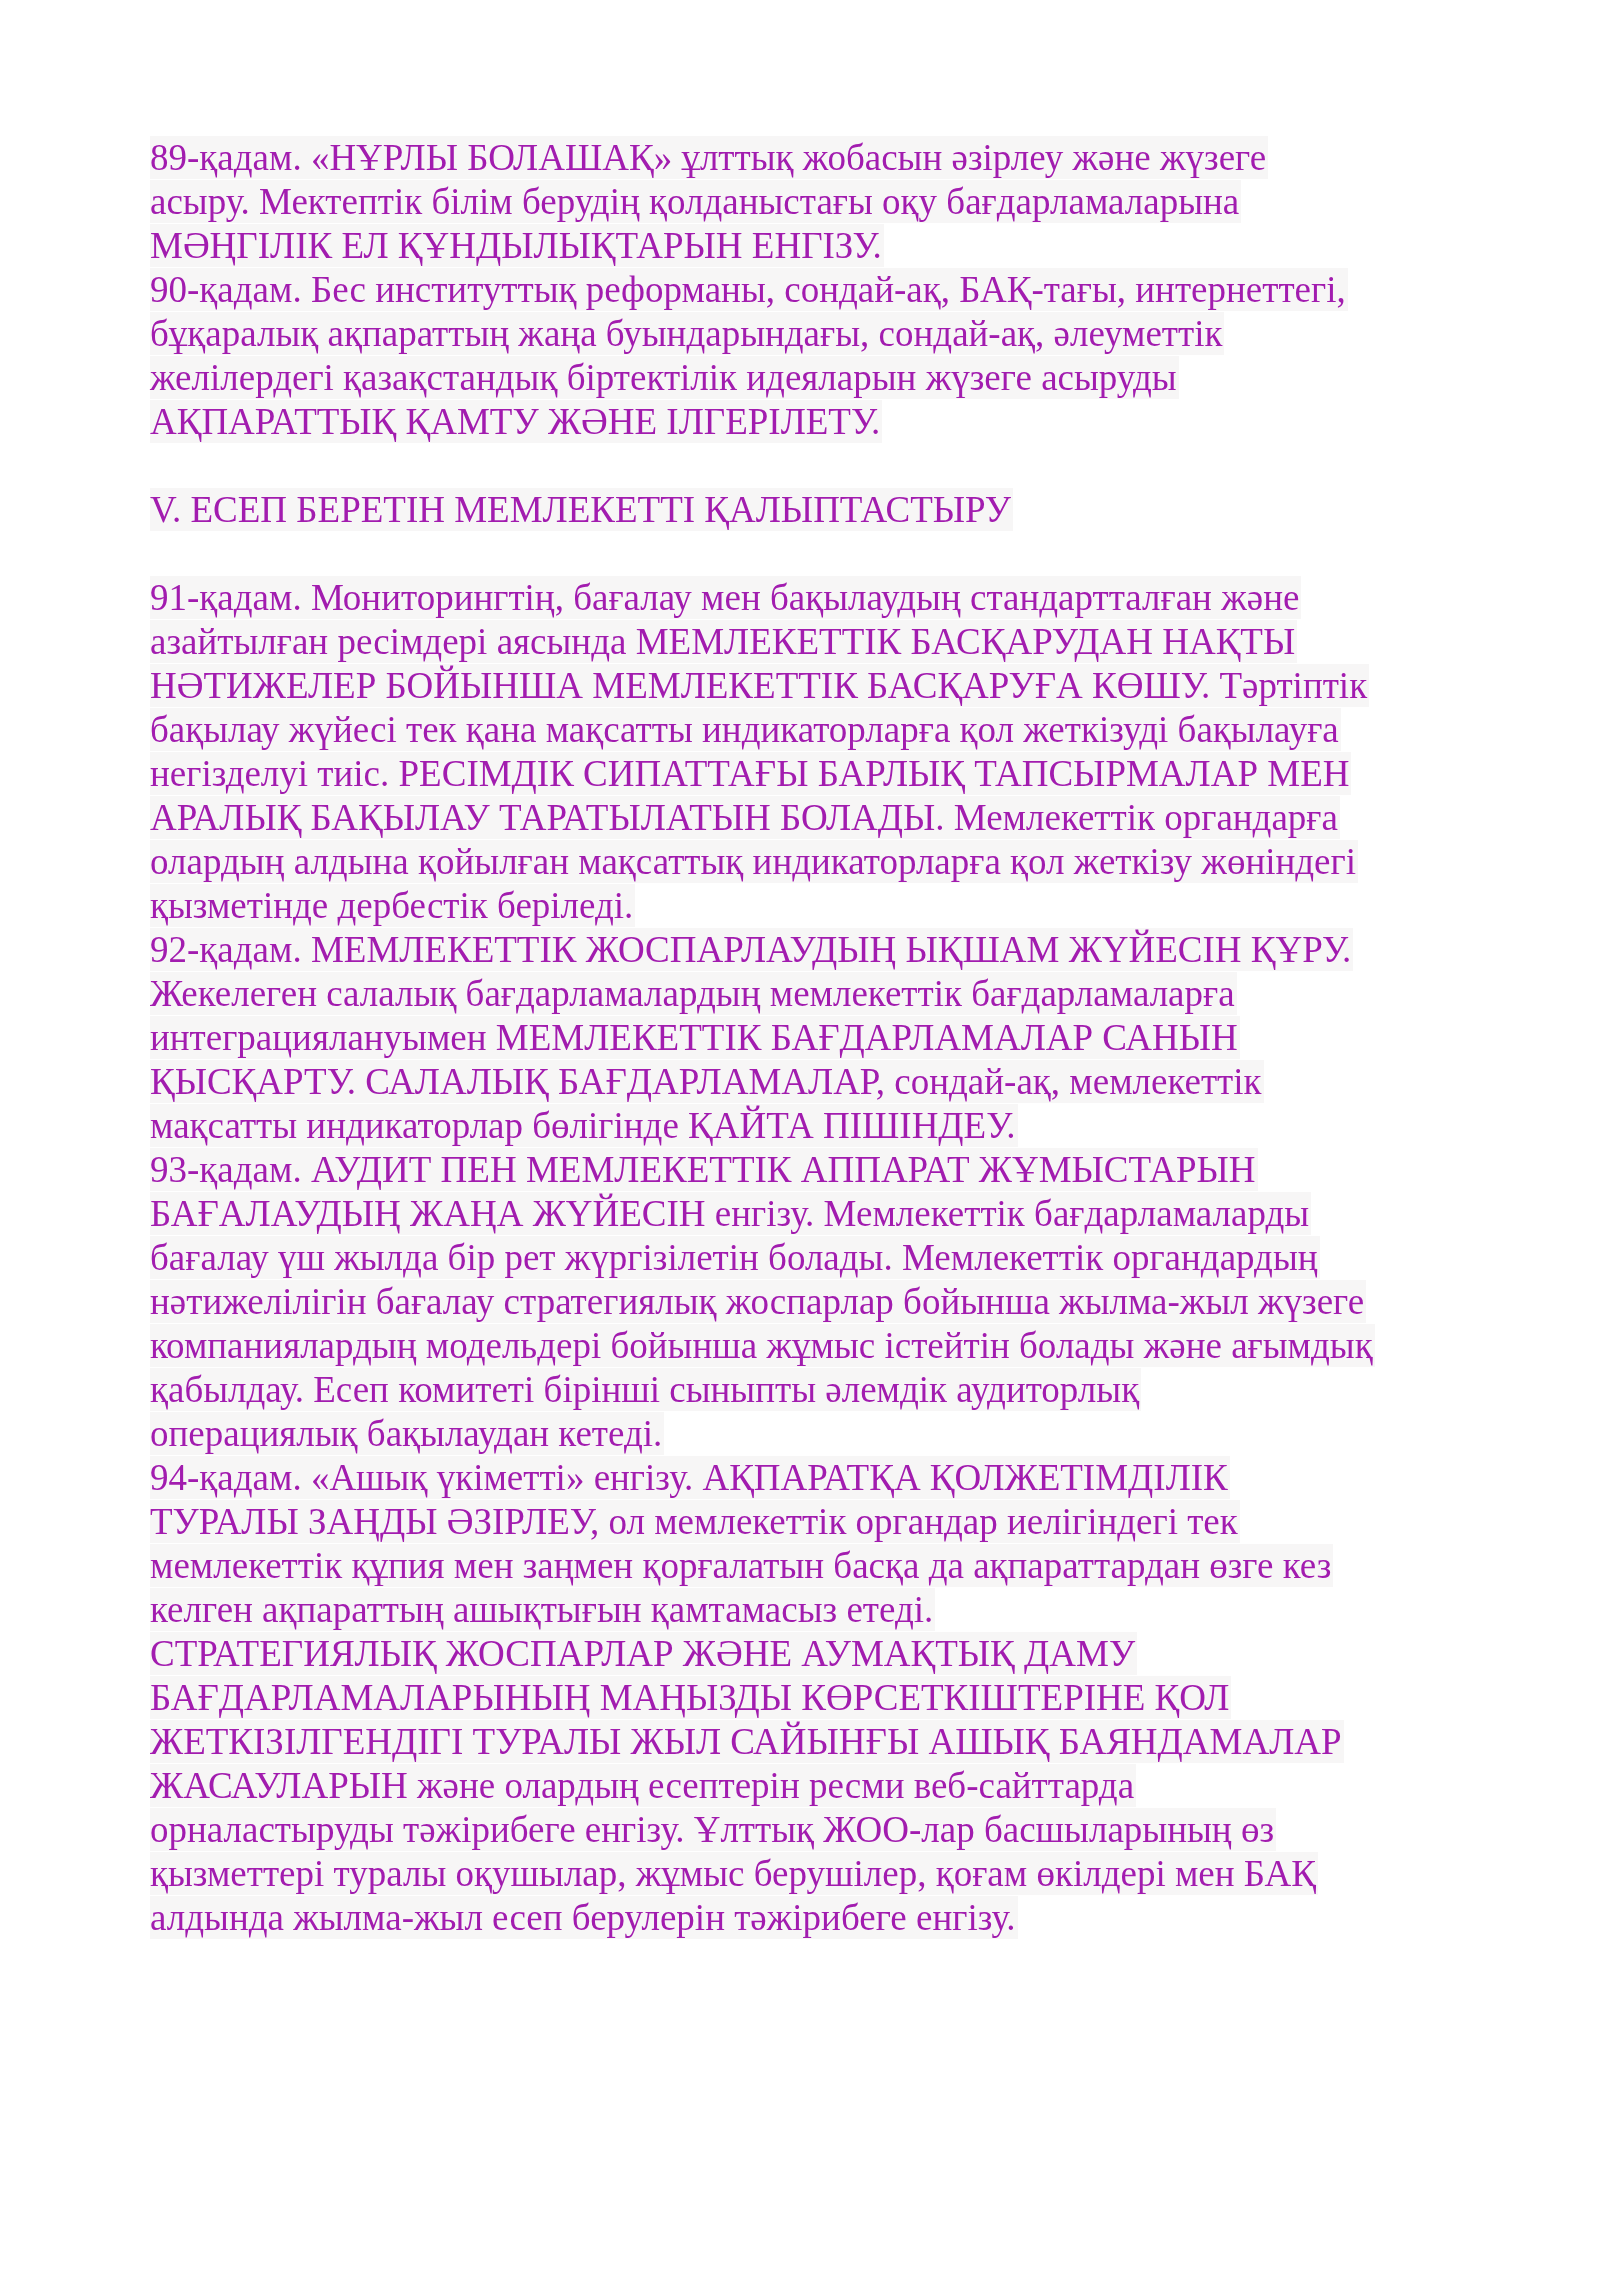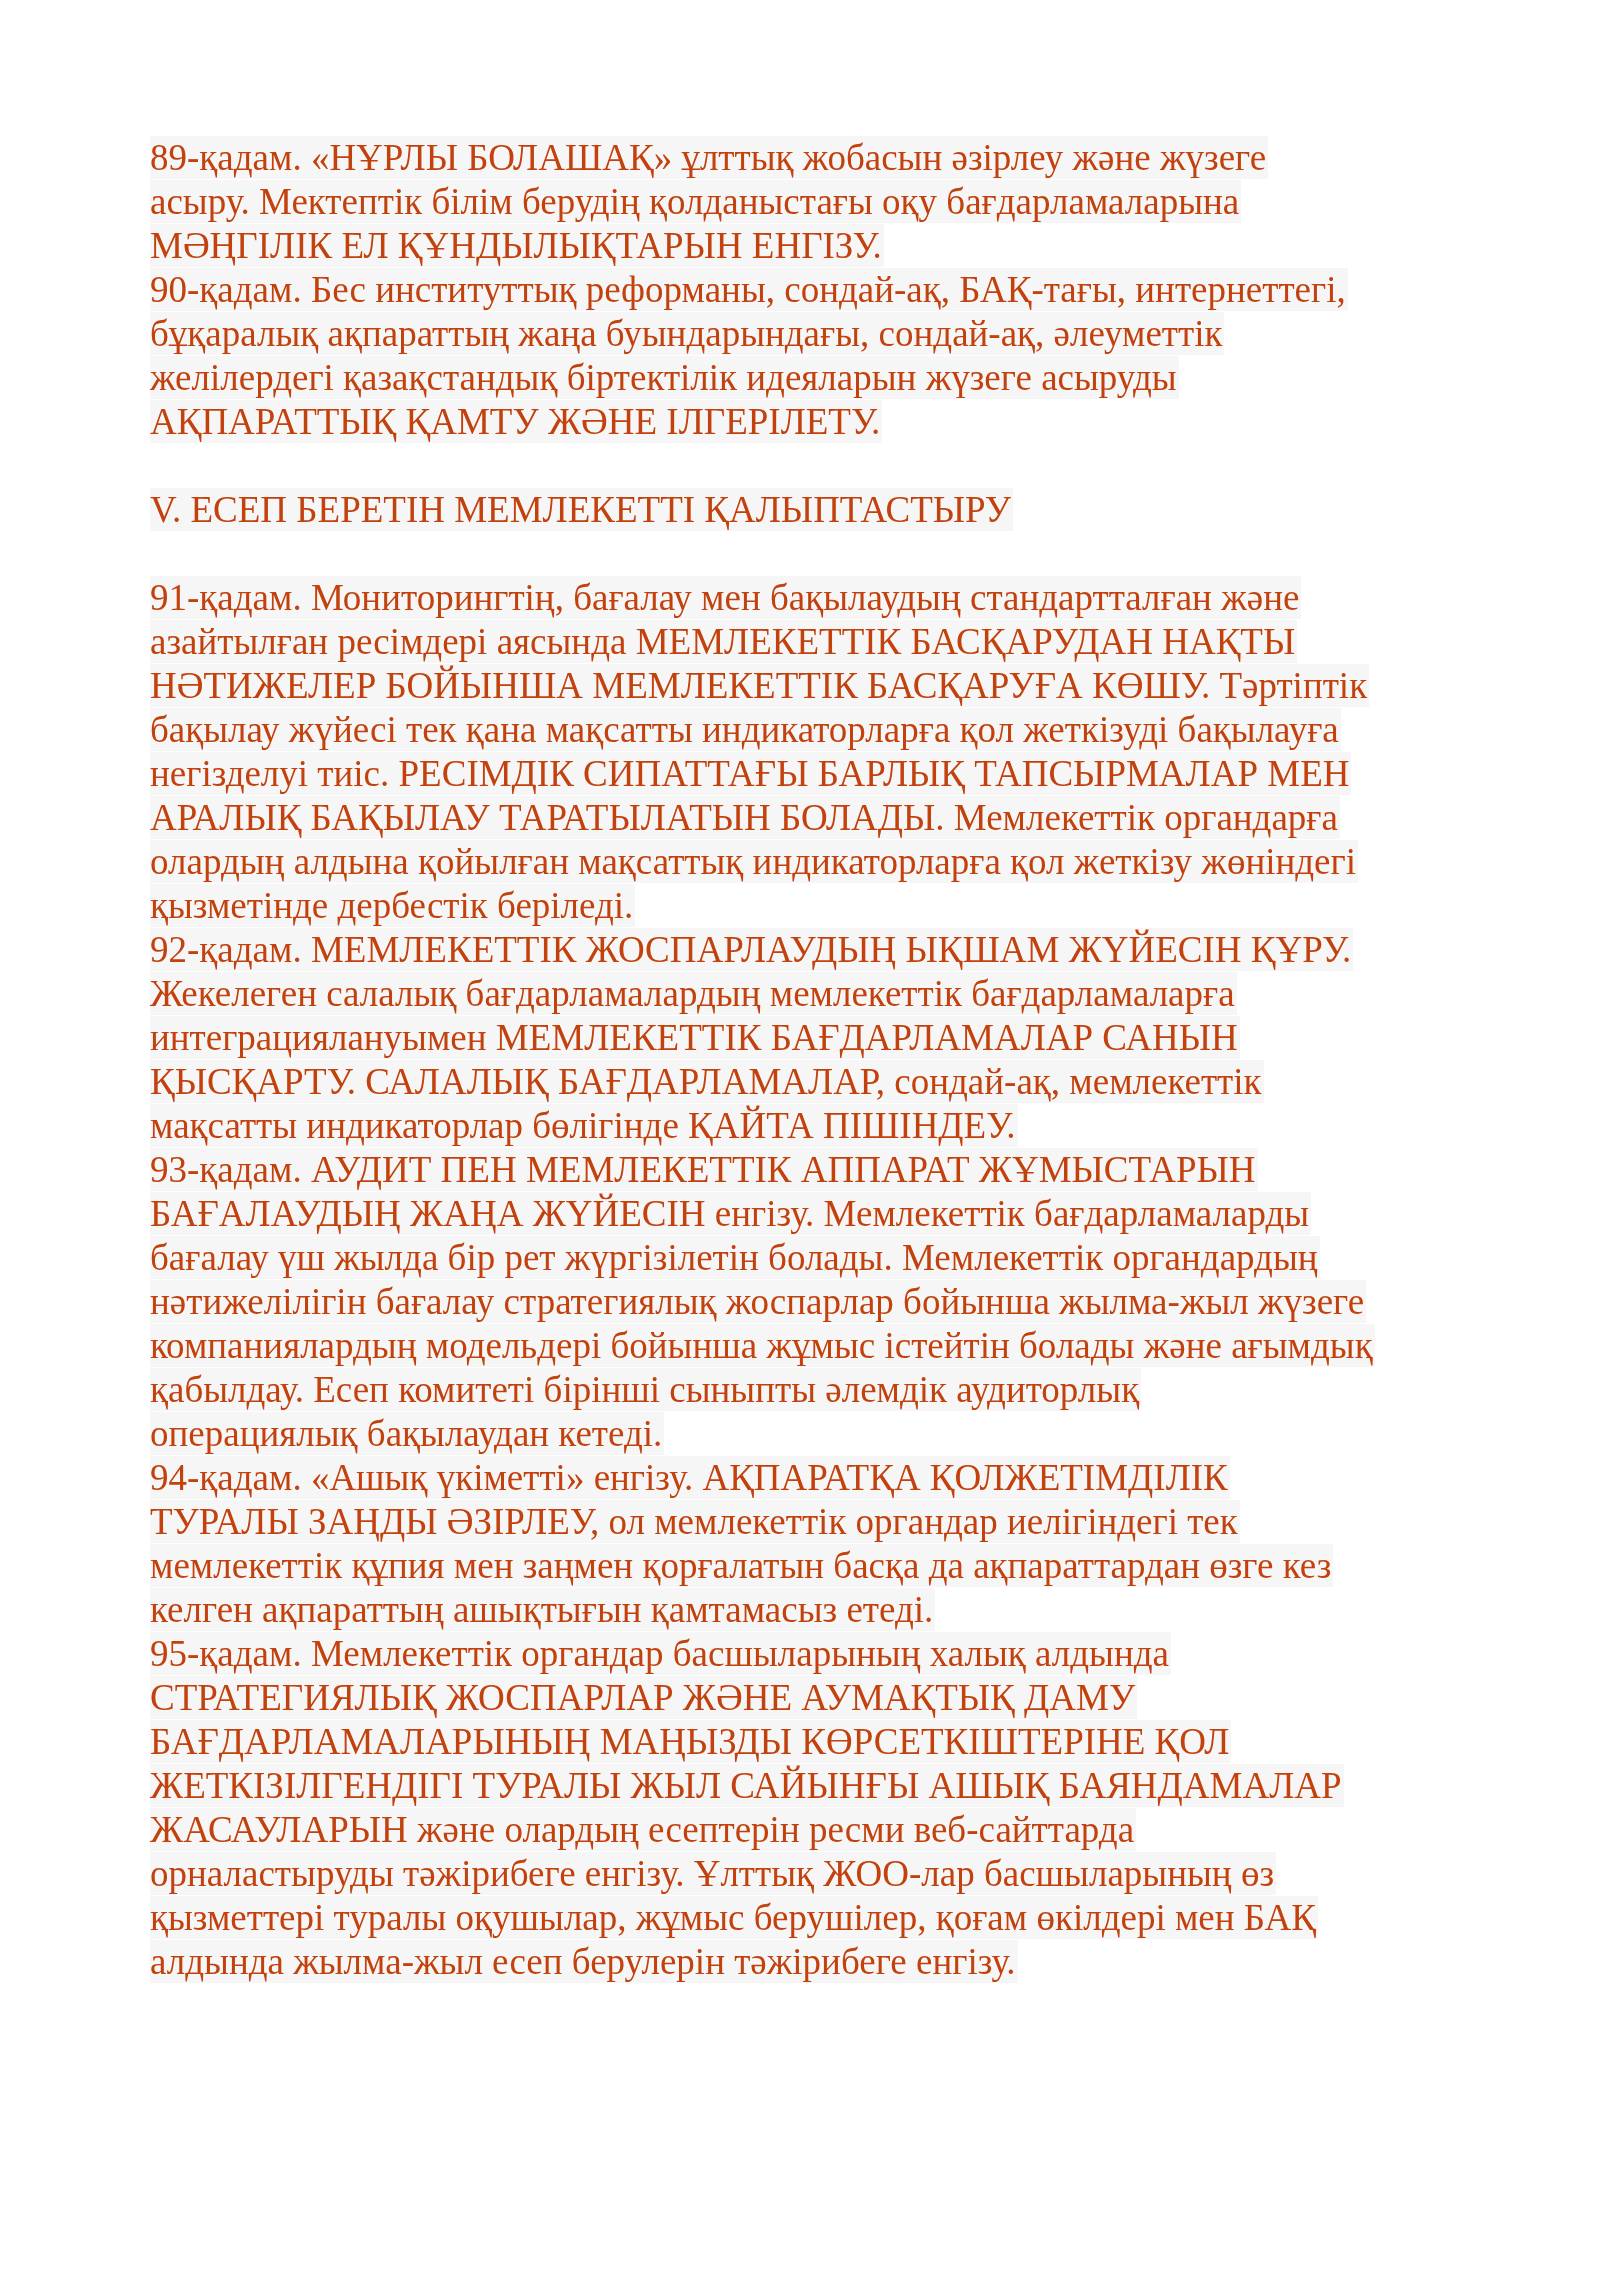--- a/index.html
+++ b/index.html
@@ -30,21 +30,21 @@
   }
   .line-text {
     
     background: #f7f6f6;
     padding: 1px 2px 1px 0;
   }
 </style>
 </head>
 <body>
 
-<div class="page" style="background: rgb(255, 255, 255); color: #c2410c;">
+<div class="page" style="background: rgb(255, 255, 255); color: #a21caf;">
   <div class="doc">
       <div class="line"><span class="line-text">89-қадам. «НҰРЛЫ БОЛАШАҚ» ұлттық жобасын әзірлеу және жүзеге</span></div>
       <div class="line"><span class="line-text">асыру. Мектептік білім берудің қолданыстағы оқу бағдарламаларына</span></div>
       <div class="line"><span class="line-text">МӘҢГІЛІК ЕЛ ҚҰНДЫЛЫҚТАРЫН ЕНГІЗУ.</span></div>
       <div class="line"><span class="line-text">90-қадам. Бес институттық реформаны, сондай-ақ, БАҚ-тағы, интернеттегі,</span></div>
       <div class="line"><span class="line-text">бұқаралық ақпараттың жаңа буындарындағы, сондай-ақ, әлеуметтік</span></div>
       <div class="line"><span class="line-text">желілердегі қазақстандық біртектілік идеяларын жүзеге асыруды</span></div>
       <div class="line"><span class="line-text">АҚПАРАТТЫҚ ҚАМТУ ЖӘНЕ ІЛГЕРІЛЕТУ.</span></div>
       <div class="line spacer"></div>
       <div class="line heading"><span class="line-text">V. ЕСЕП БЕРЕТІН МЕМЛЕКЕТТІ ҚАЛЫПТАСТЫРУ</span></div>
@@ -66,21 +66,20 @@
       <div class="line"><span class="line-text">БАҒАЛАУДЫҢ ЖАҢА ЖҮЙЕСІН енгізу. Мемлекеттік бағдарламаларды</span></div>
       <div class="line"><span class="line-text">бағалау үш жылда бір рет жүргізілетін болады. Мемлекеттік органдардың</span></div>
       <div class="line"><span class="line-text">нәтижелілігін бағалау стратегиялық жоспарлар бойынша жылма-жыл жүзеге</span></div>
       <div class="line"><span class="line-text">компаниялардың модельдері бойынша жұмыс істейтін болады және ағымдық</span></div>
       <div class="line"><span class="line-text">қабылдау. Есеп комитеті бірінші сыныпты әлемдік аудиторлық</span></div>
       <div class="line"><span class="line-text">операциялық бақылаудан кетеді.</span></div>
       <div class="line"><span class="line-text">94-қадам. «Ашық үкіметті» енгізу. АҚПАРАТҚА ҚОЛЖЕТІМДІЛІК</span></div>
       <div class="line"><span class="line-text">ТУРАЛЫ ЗАҢДЫ ӘЗІРЛЕУ, ол мемлекеттік органдар иелігіндегі тек</span></div>
       <div class="line"><span class="line-text">мемлекеттік құпия мен заңмен қорғалатын басқа да ақпараттардан өзге кез</span></div>
       <div class="line"><span class="line-text">келген ақпараттың ашықтығын қамтамасыз етеді.</span></div>
-      <div class="line"><span class="line-text">95-қадам. Мемлекеттік органдар басшыларының халық алдында</span></div>
       <div class="line"><span class="line-text">СТРАТЕГИЯЛЫҚ ЖОСПАРЛАР ЖӘНЕ АУМАҚТЫҚ ДАМУ</span></div>
       <div class="line"><span class="line-text">БАҒДАРЛАМАЛАРЫНЫҢ МАҢЫЗДЫ КӨРСЕТКІШТЕРІНЕ ҚОЛ</span></div>
       <div class="line"><span class="line-text">ЖЕТКІЗІЛГЕНДІГІ ТУРАЛЫ ЖЫЛ САЙЫНҒЫ АШЫҚ БАЯНДАМАЛАР</span></div>
       <div class="line"><span class="line-text">ЖАСАУЛАРЫН және олардың есептерін ресми веб-сайттарда</span></div>
       <div class="line"><span class="line-text">орналастыруды тәжірибеге енгізу. Ұлттық ЖОО-лар басшыларының өз</span></div>
       <div class="line"><span class="line-text">қызметтері туралы оқушылар, жұмыс берушілер, қоғам өкілдері мен БАҚ</span></div>
       <div class="line"><span class="line-text">алдында жылма-жыл есеп берулерін тәжірибеге енгізу.</span></div>
     </div>
 </div>
 

